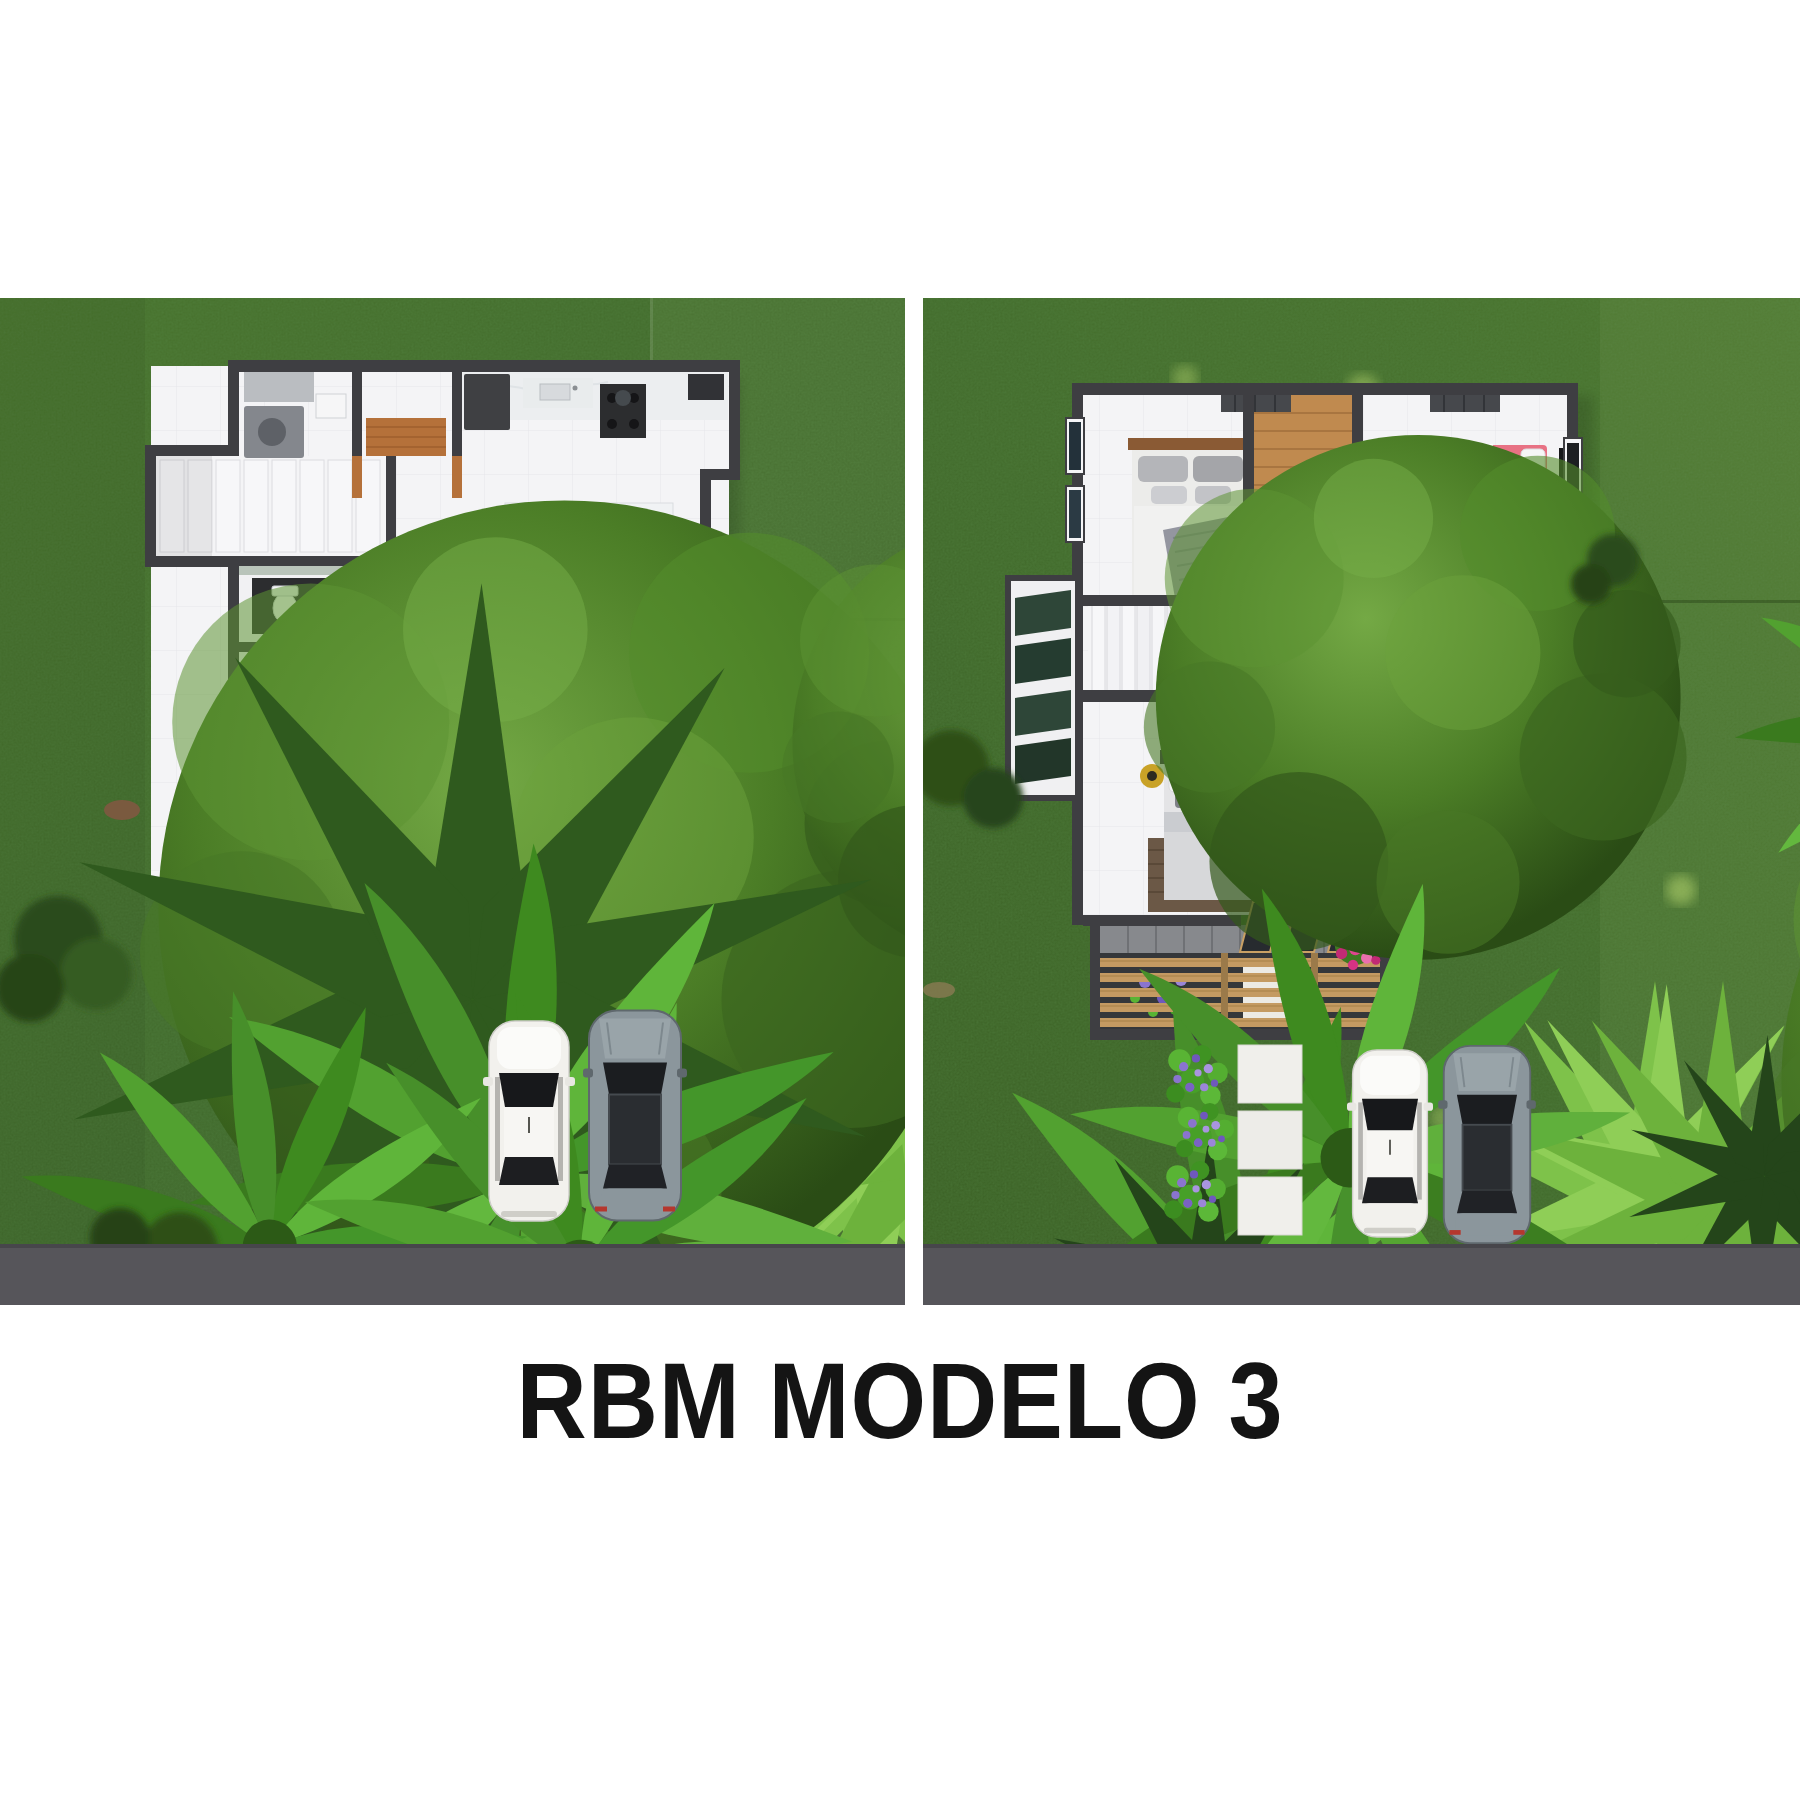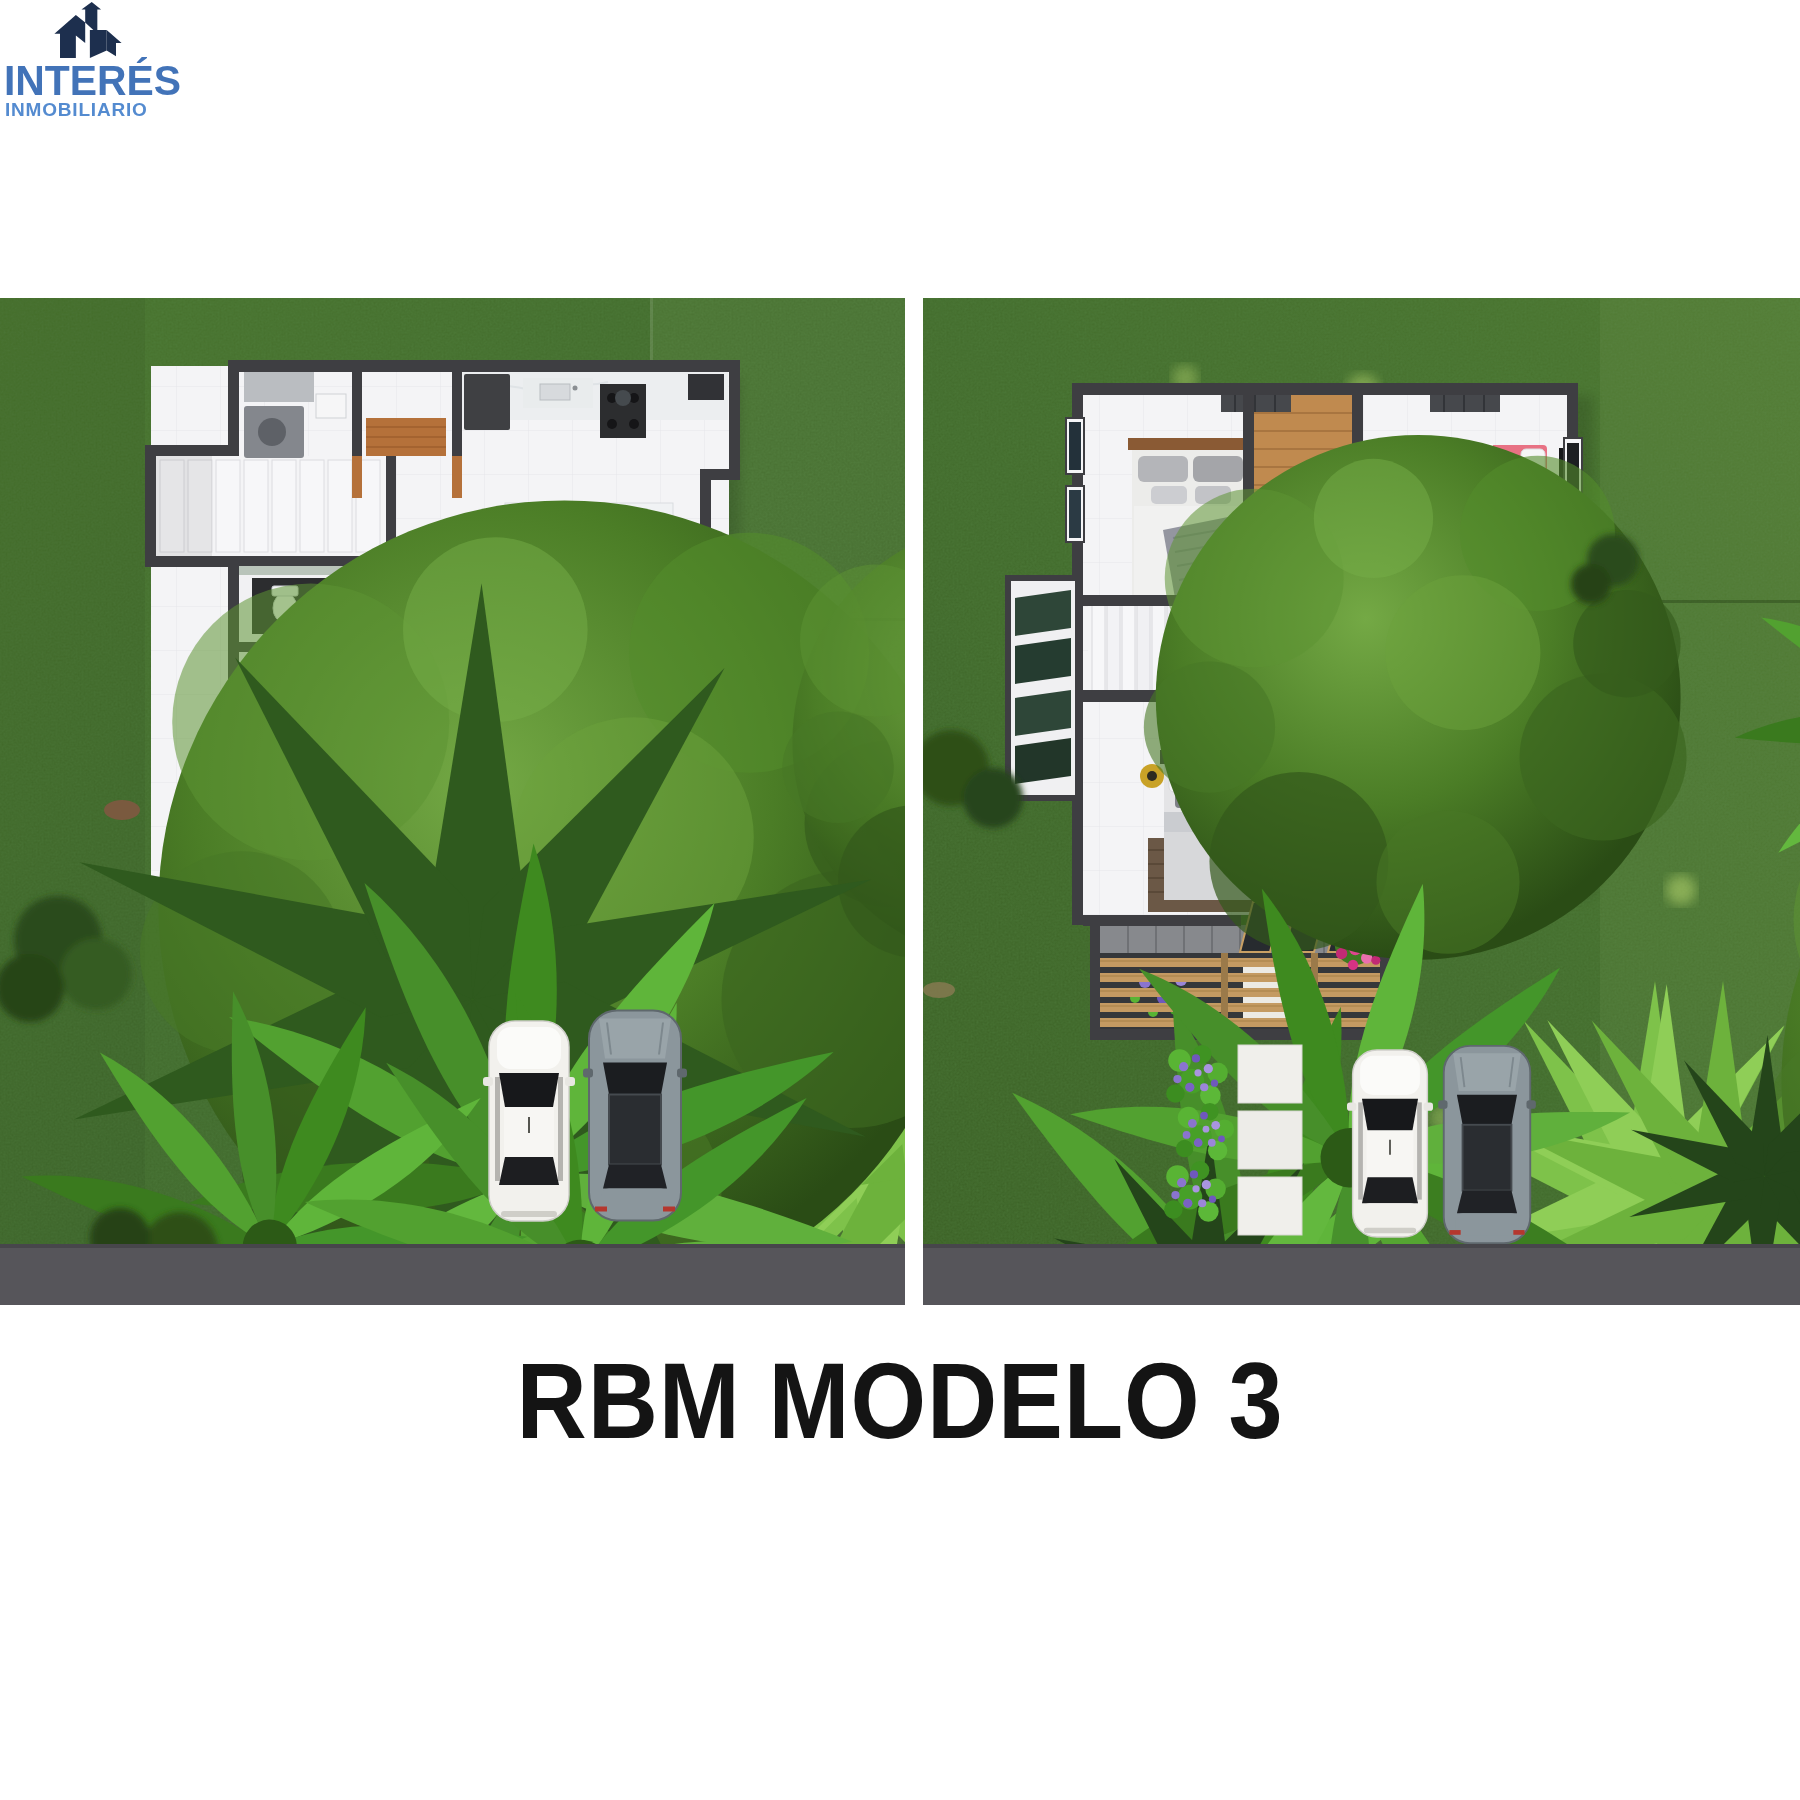--- a/index.html
+++ b/index.html
@@ -178,29 +178,20 @@
         <path d="M24,156 L76,156 L82,180 L18,180 Z" fill="#202226"></path>
         <rect x="16" y="180" width="68" height="24" rx="8" fill="#8b969c"></rect>
         <rect x="10" y="198" width="12" height="5" fill="#b5372e"></rect>
         <rect x="78" y="198" width="12" height="5" fill="#b5372e"></rect>
         <rect x="-2" y="60" width="10" height="9" rx="3" fill="#5f686d"></rect>
         <rect x="92" y="60" width="10" height="9" rx="3" fill="#5f686d"></rect>
       </symbol>
     </defs>
   </svg>
 
-  <header class="logo">
-    <svg class="logo-icon" viewBox="0 0 72 60">
-      <path d="M6,60 L6,34 L0,34 L23,14 L33,22 L33,8 L29,8 L40,0 L50,8 L46,8 L46,34 L46,34 L33,22 L33,44 L23,36 L23,60 Z" fill="#1d2f4e"></path>
-      <path d="M38,60 L38,30 L56,30 L56,52 Z" fill="#1d2f4e"></path>
-      <path d="M56,30 L72,44 L66,44 L66,58 L56,52 Z" fill="#1d2f4e"></path>
-    </svg>
-    <div class="logo-name">INTERÉS</div>
-    <div class="logo-sub">INMOBILIARIO</div>
-  </header>
 
   <figure class="panel panel-left">
     <svg viewBox="0 0 905 1007" width="905" height="1007">
 
       <g>
         <rect width="905" height="1007" fill="url(#gGrassL)"></rect>
         <rect width="905" height="1007" filter="url(#ftex)" opacity=".55"></rect>
         <rect x="0" y="0" width="145" height="946" fill="#000000" opacity=".05"></rect>
         <rect x="650" y="0" width="255" height="946" fill="#e8ffb0" opacity=".05"></rect>
         <rect x="650" y="0" width="3" height="946" fill="#ffffff" opacity=".10"></rect>

